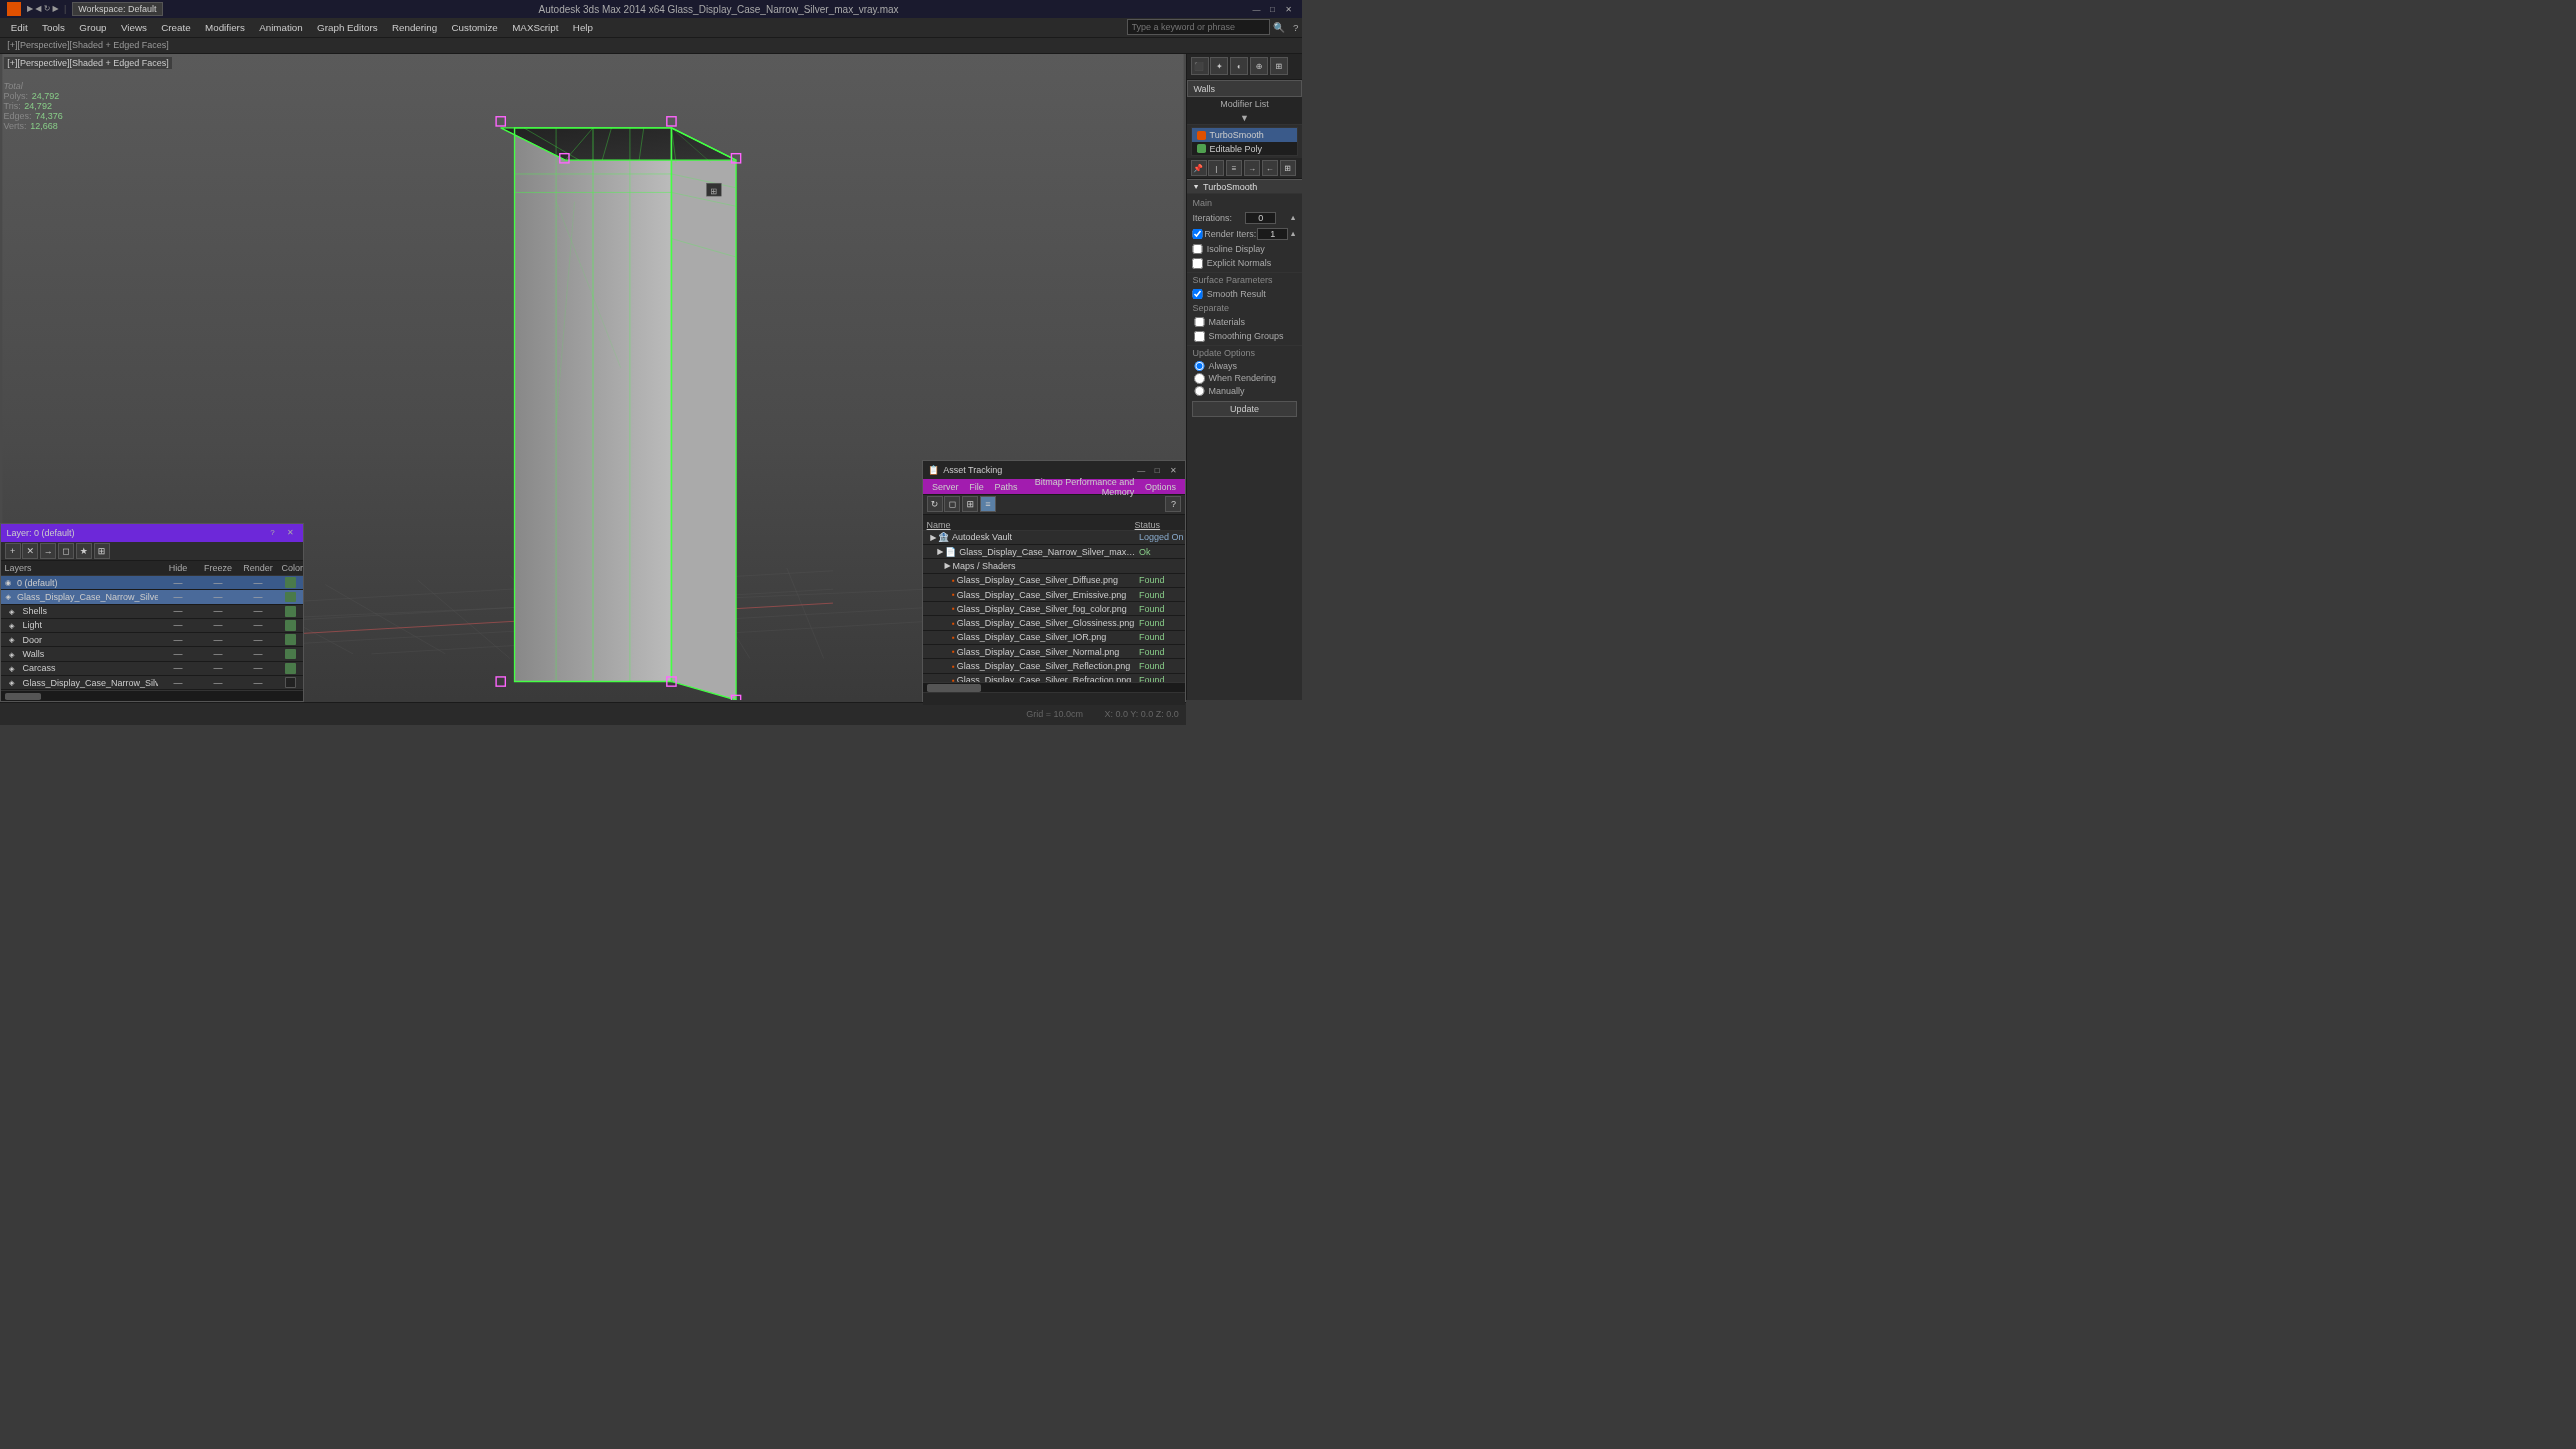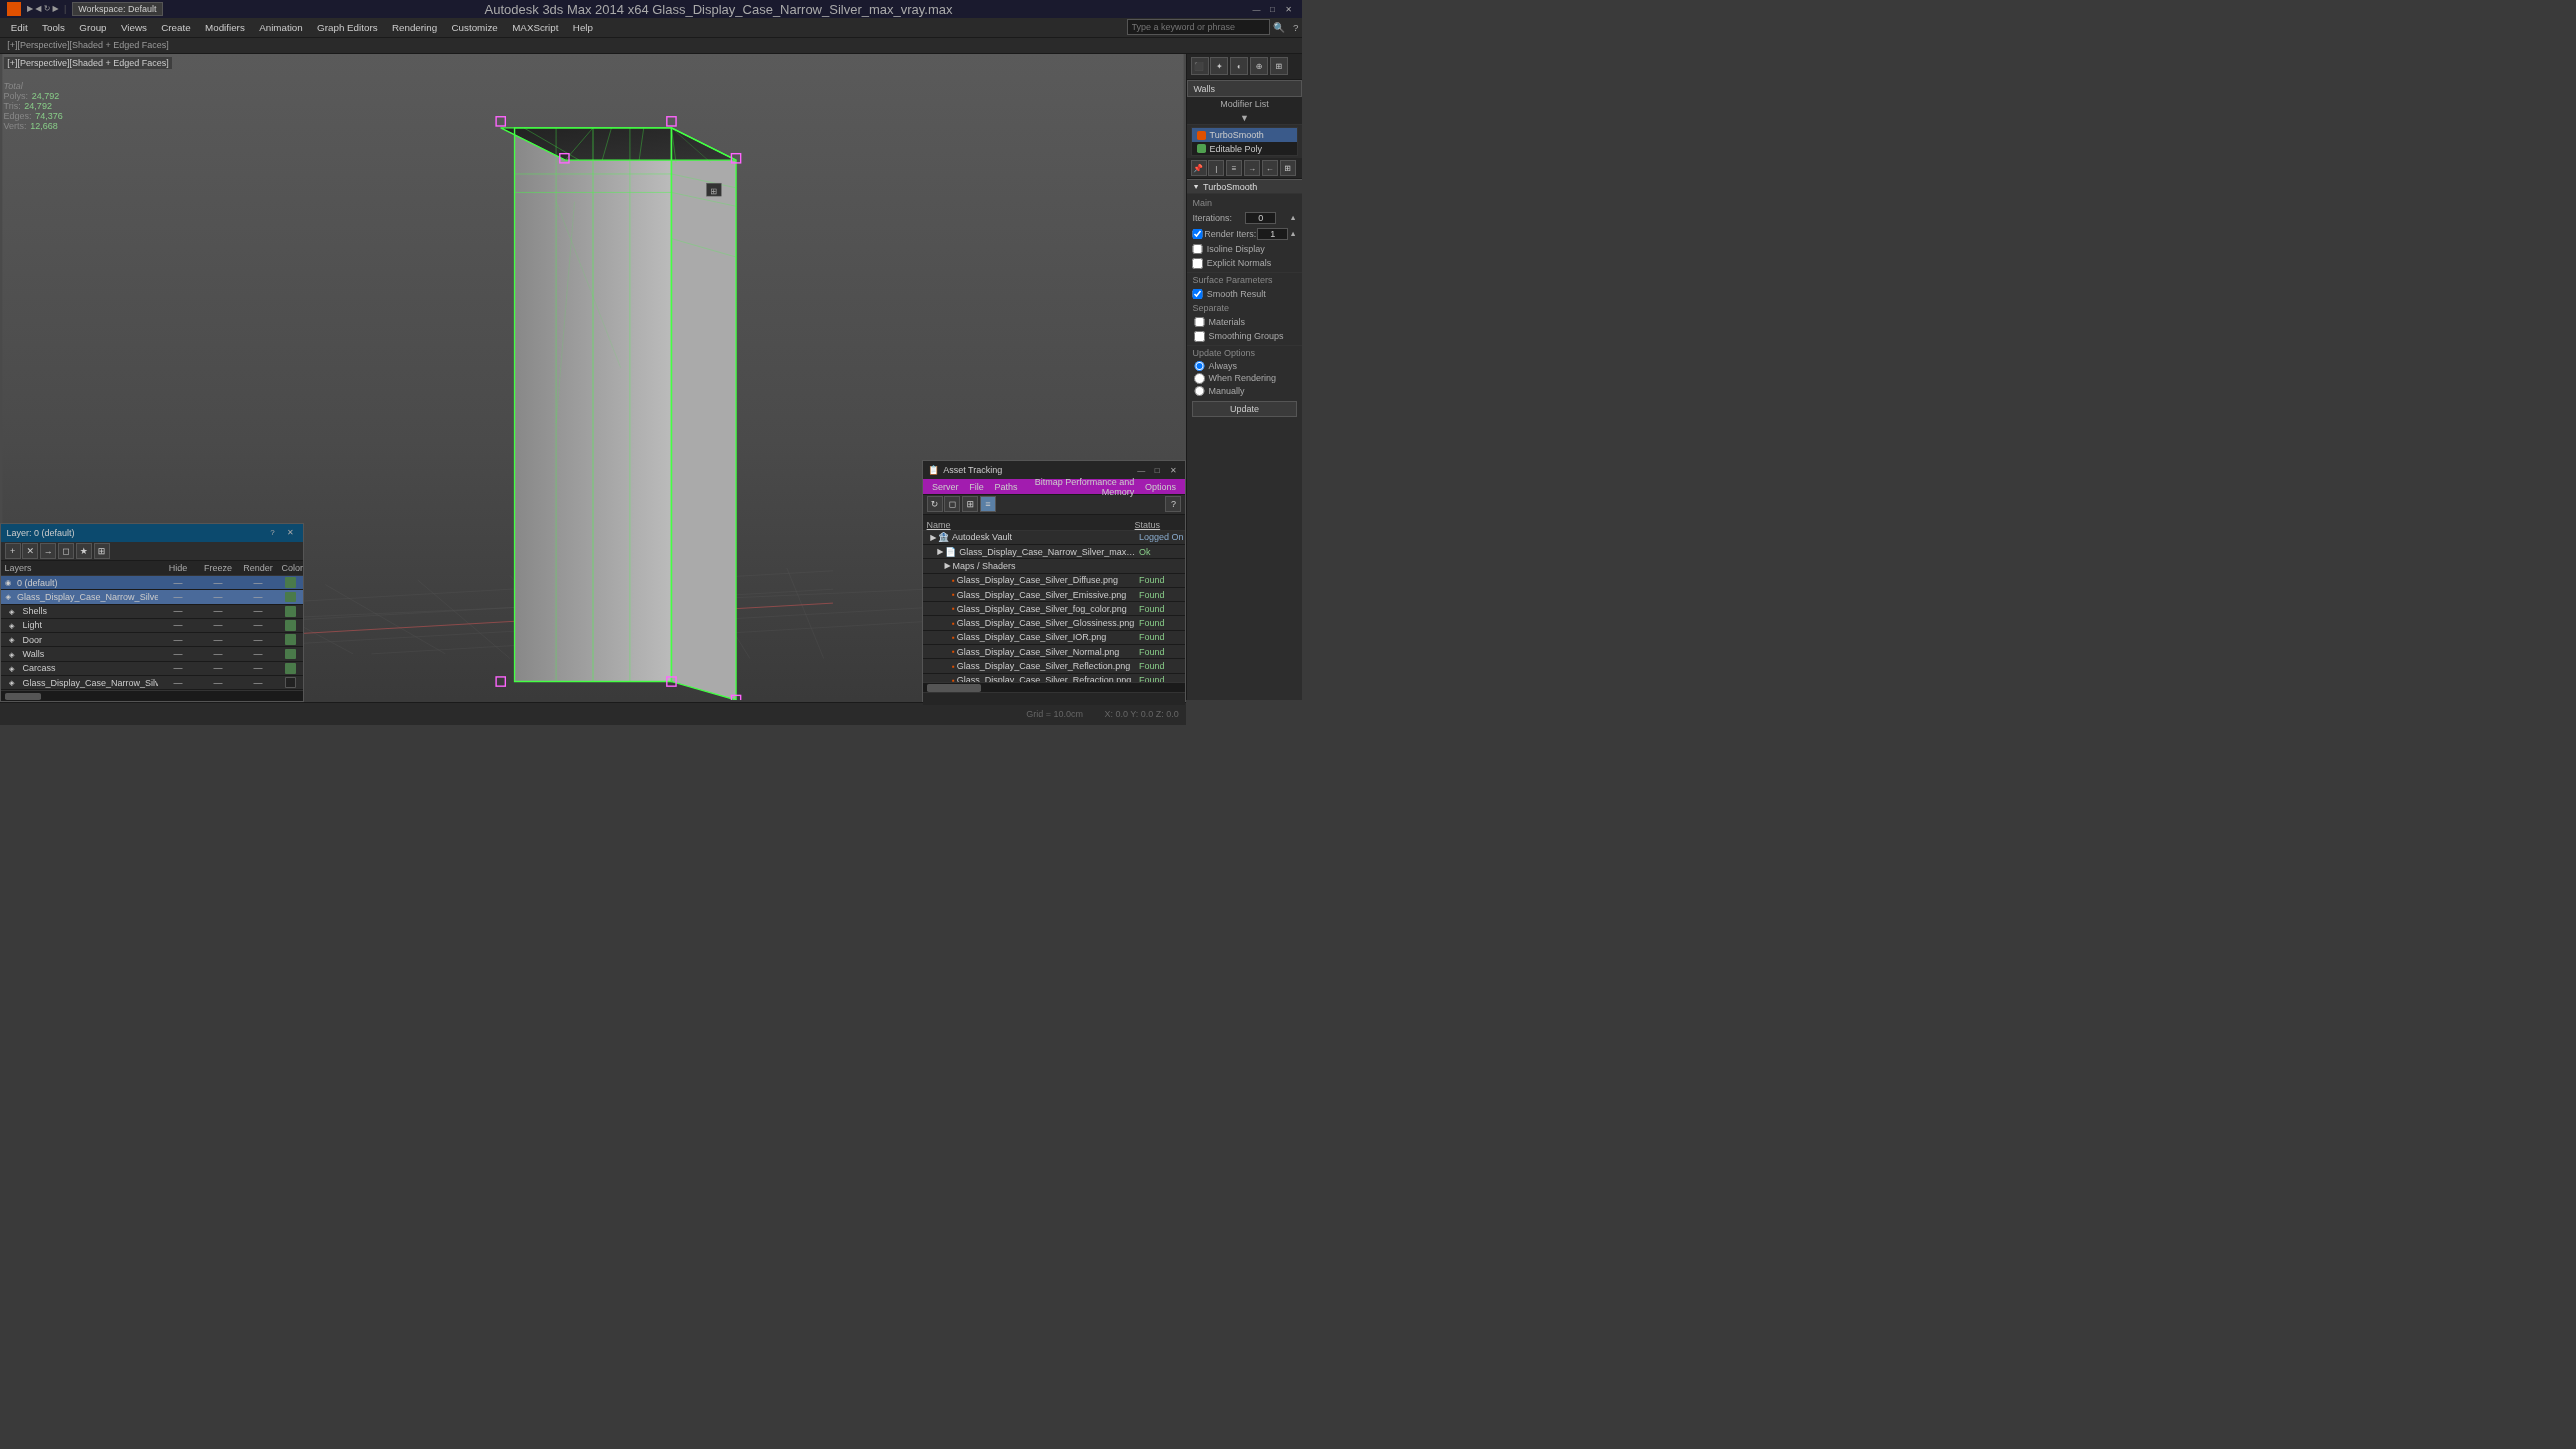--- a/index.html
+++ b/index.html
@@ -61,21 +61,21 @@
     .rp-checkbox-row { display: flex; align-items: center; gap: 3.6px; padding: 1.8px 5.4px; font-size: 9px; color: #aaa; }
     .rp-radio-row { display: flex; align-items: center; gap: 3.6px; font-size: 9px; color: #aaa; padding: 0.9px 0; }
 
     .rp-update-btn { margin: 3.6px 5.4px; height: 16px; background: #3a3a3a; border: 0.9px solid #555; color: #ccc; font-size: 9px; cursor: pointer; width: calc(100% - 10.7px); }
 
     
     #bottom-panel { position: absolute; bottom: 0; left: 0; right: 116px; height: 23px; background: #2a2a2a; border-top: 0.9px solid #1a1a1a; display: flex; align-items: center; padding: 0 7.2px; gap: 7.2px; font-size: 9px; color: #888; }
 
     
     #layers-panel { position: absolute; bottom: 23px; left: 0; width: 304px; background: #2d2d2d; border: 0.9px solid #555; z-index: 20; }
-    #layers-titlebar { height: 18px; background: #0c4a6e; display: flex; align-items: center; justify-content: space-between; padding: 0 5.4px; font-size: 9px; color: #ccc; cursor: move; }
+    #layers-titlebar { height: 18px; background: #6d28d9; display: flex; align-items: center; justify-content: space-between; padding: 0 5.4px; font-size: 9px; color: #ccc; cursor: move; }
     #layers-titlebar .lp-controls { display: flex; gap: 3.6px; align-items: center; }
     .lp-icon-btn { width: 14.3px; height: 14.3px; display: flex; align-items: center; justify-content: center; font-size: 8px; cursor: pointer; color: #aaa; }
     #layers-toolbar { height: 19.7px; background: #2d2d2d; display: flex; align-items: center; padding: 0 3.6px; gap: 1.8px; border-bottom: 0.9px solid #1a1a1a; }
     .lt-btn { width: 16px; height: 16px; background: #3a3a3a; border: 0.9px solid #555; display: flex; align-items: center; justify-content: center; font-size: 9px; color: #ccc; cursor: pointer; }
     #layers-header { display: flex; background: #252525; border-bottom: 0.9px solid #333; }
     .lh-name { flex: 1; padding: 1.8px 3.6px; font-size: 9px; color: #aaa; }
     .lh-col { width: 40px; padding: 1.8px 3.6px; font-size: 9px; color: #aaa; text-align: center; }
     .lh-col-sm { width: 25px; padding: 1.8px 3.6px; font-size: 9px; color: #aaa; text-align: center; }
     #layers-list { max-height: 125px; overflow-y: auto; }
     .layer-row { display: flex; align-items: center; height: 14.3px; border-bottom: 0.9px solid #1a1a1a; cursor: pointer; }
@@ -121,21 +121,21 @@
 <body>
 
 <div id="titlebar">
   <div style="display:flex;align-items:center;">
     <span style="width:14.3px;height:14.3px;background:#e05000;display:inline-block;margin-right:5.4px;"></span>
     <span style="font-size:8px;color:#999;">▶ ◀ ↻ ▶</span>
     <span style="margin:0 5.4px;color:#555;">|</span>
     <span style="background:#3a3a3a;border:0.9px solid #555;padding:0.9px 5.4px;font-size:9px;color:#ccc;cursor:pointer;">Workspace: Default</span>
   </div>
   <div class="title-center">
-    <span style="font-size:13px;color:#aaa;margin-left:24px;">Autodesk 3ds Max 2014 x64    Glass_Display_Case_Narrow_Silver_max_vray.max</span>
+    <span style="font-size:10px;color:#aaa;margin-left:24px;">Autodesk 3ds Max 2014 x64    Glass_Display_Case_Narrow_Silver_max_vray.max</span>
   </div>
   <div class="win-controls">
     <span class="win-btn">—</span>
     <span class="win-btn">□</span>
     <span class="win-btn">✕</span>
   </div>
 </div>
 
 <div id="menubar">
   <span class="menu-item">Edit</span>

